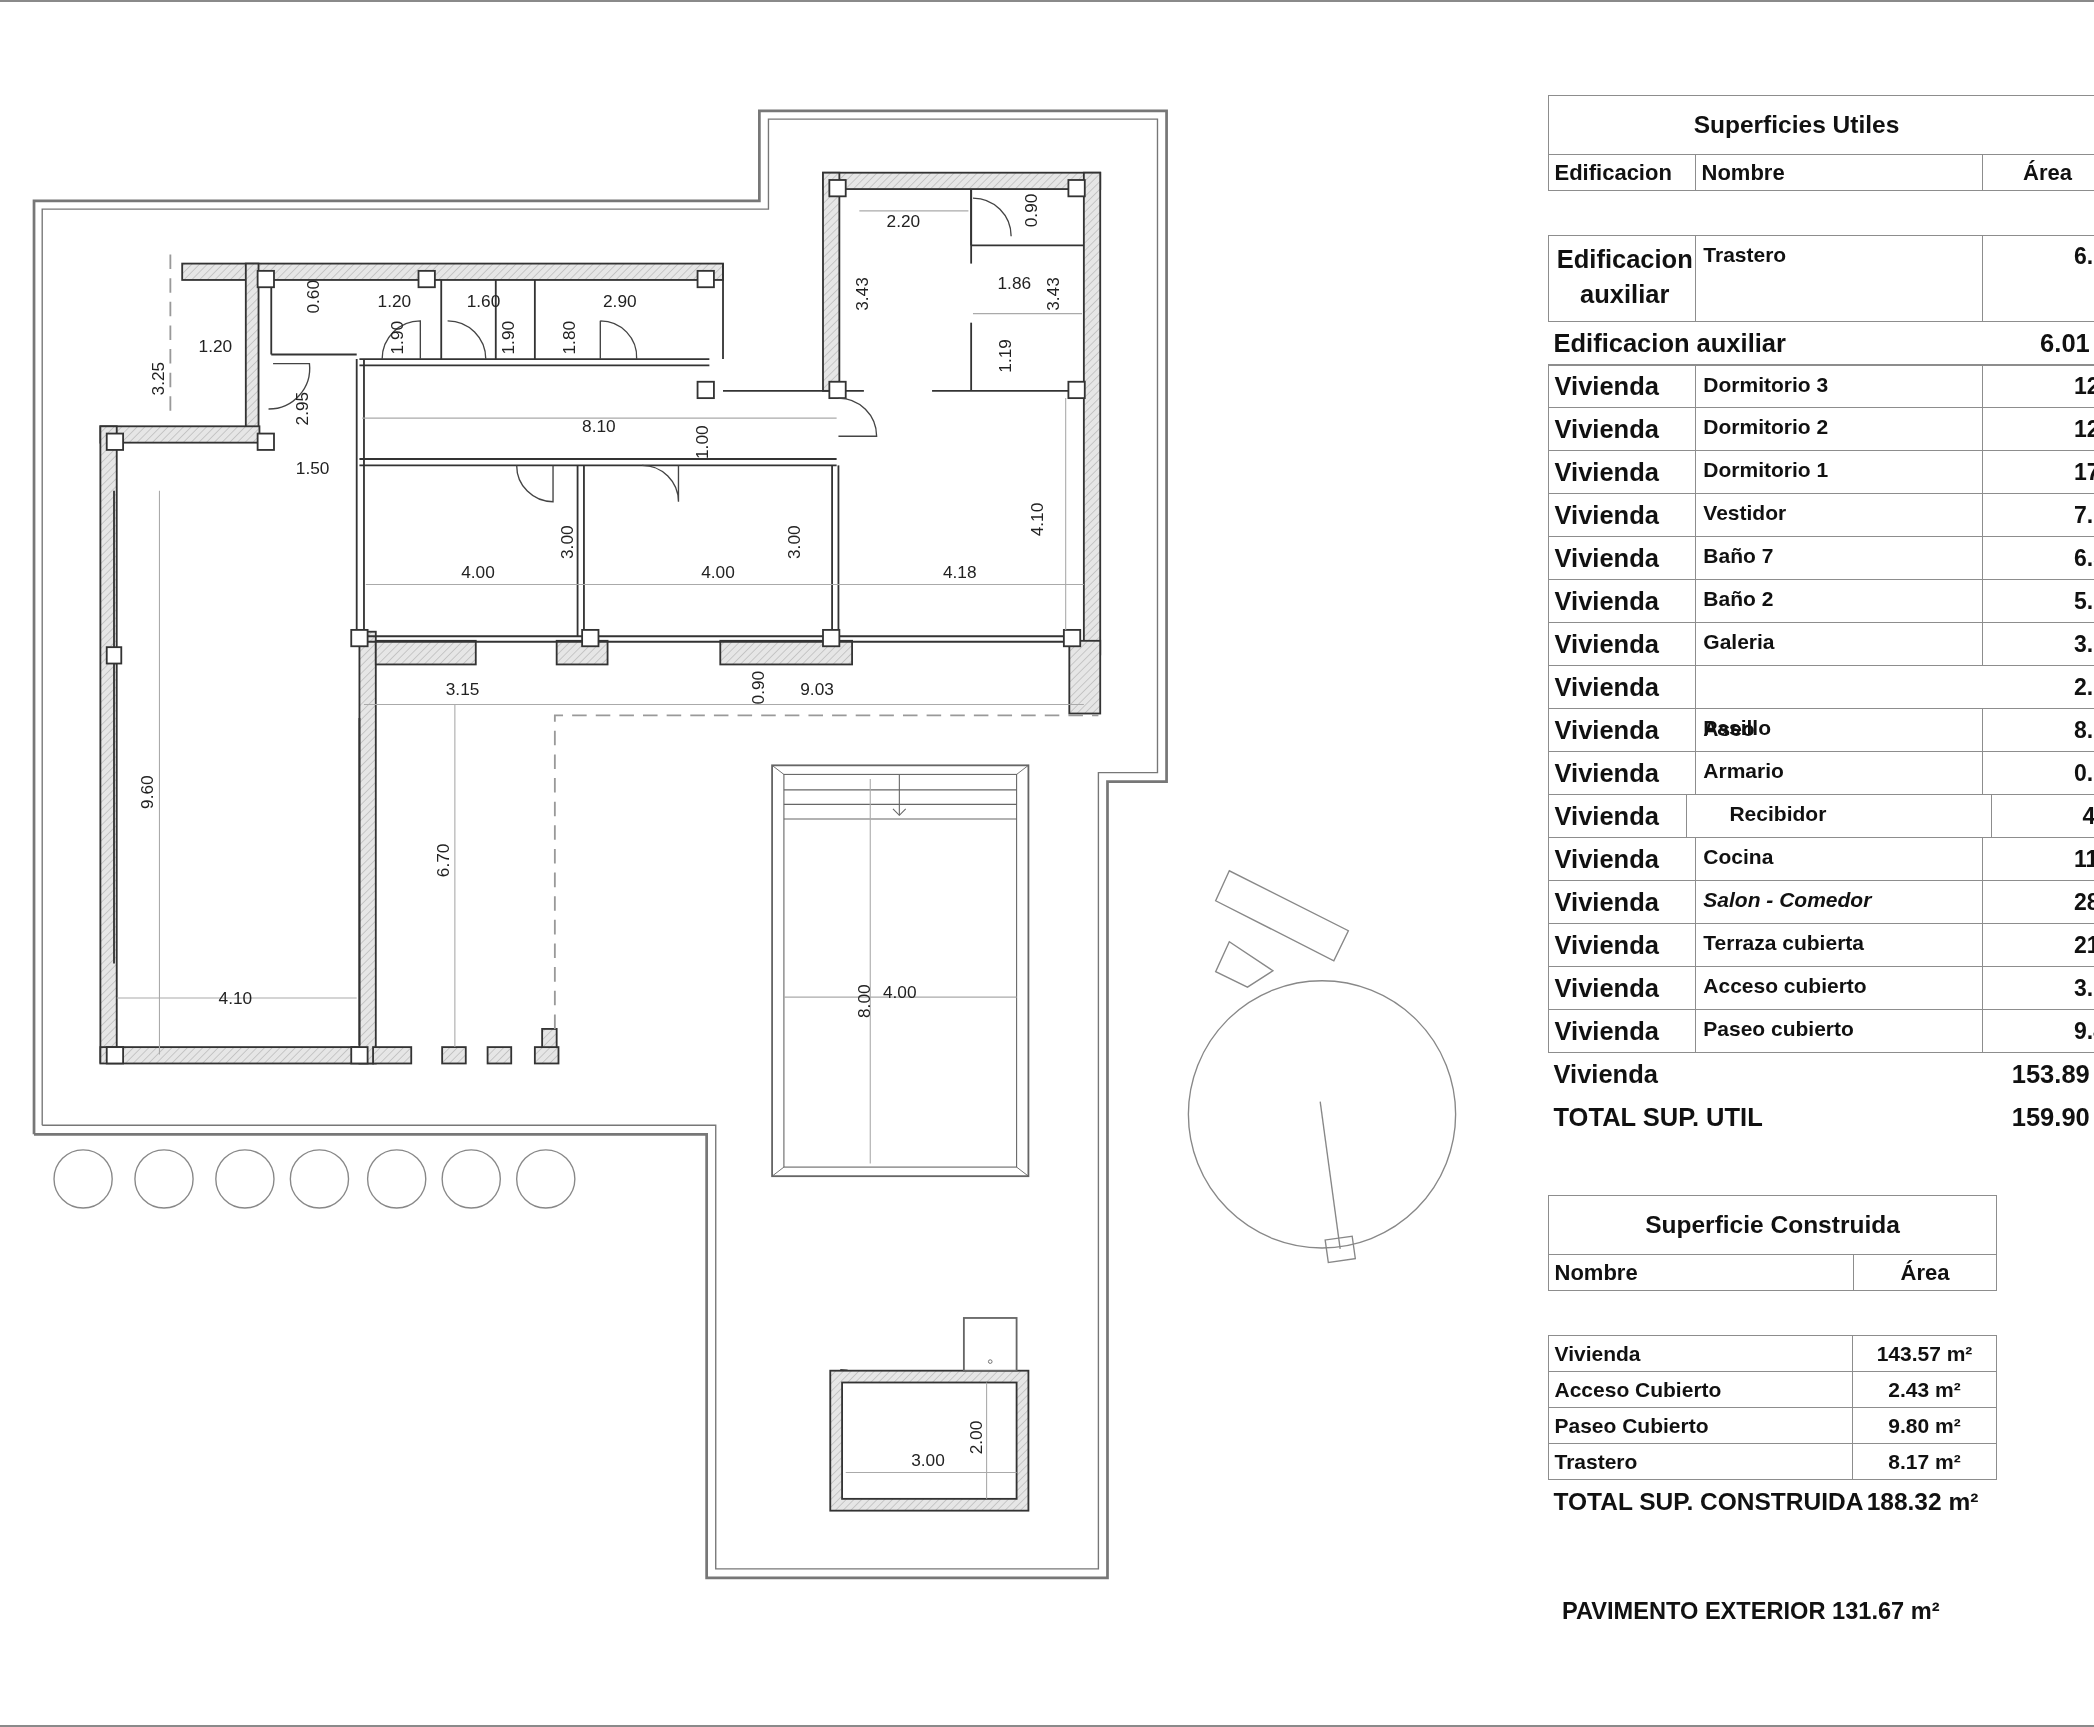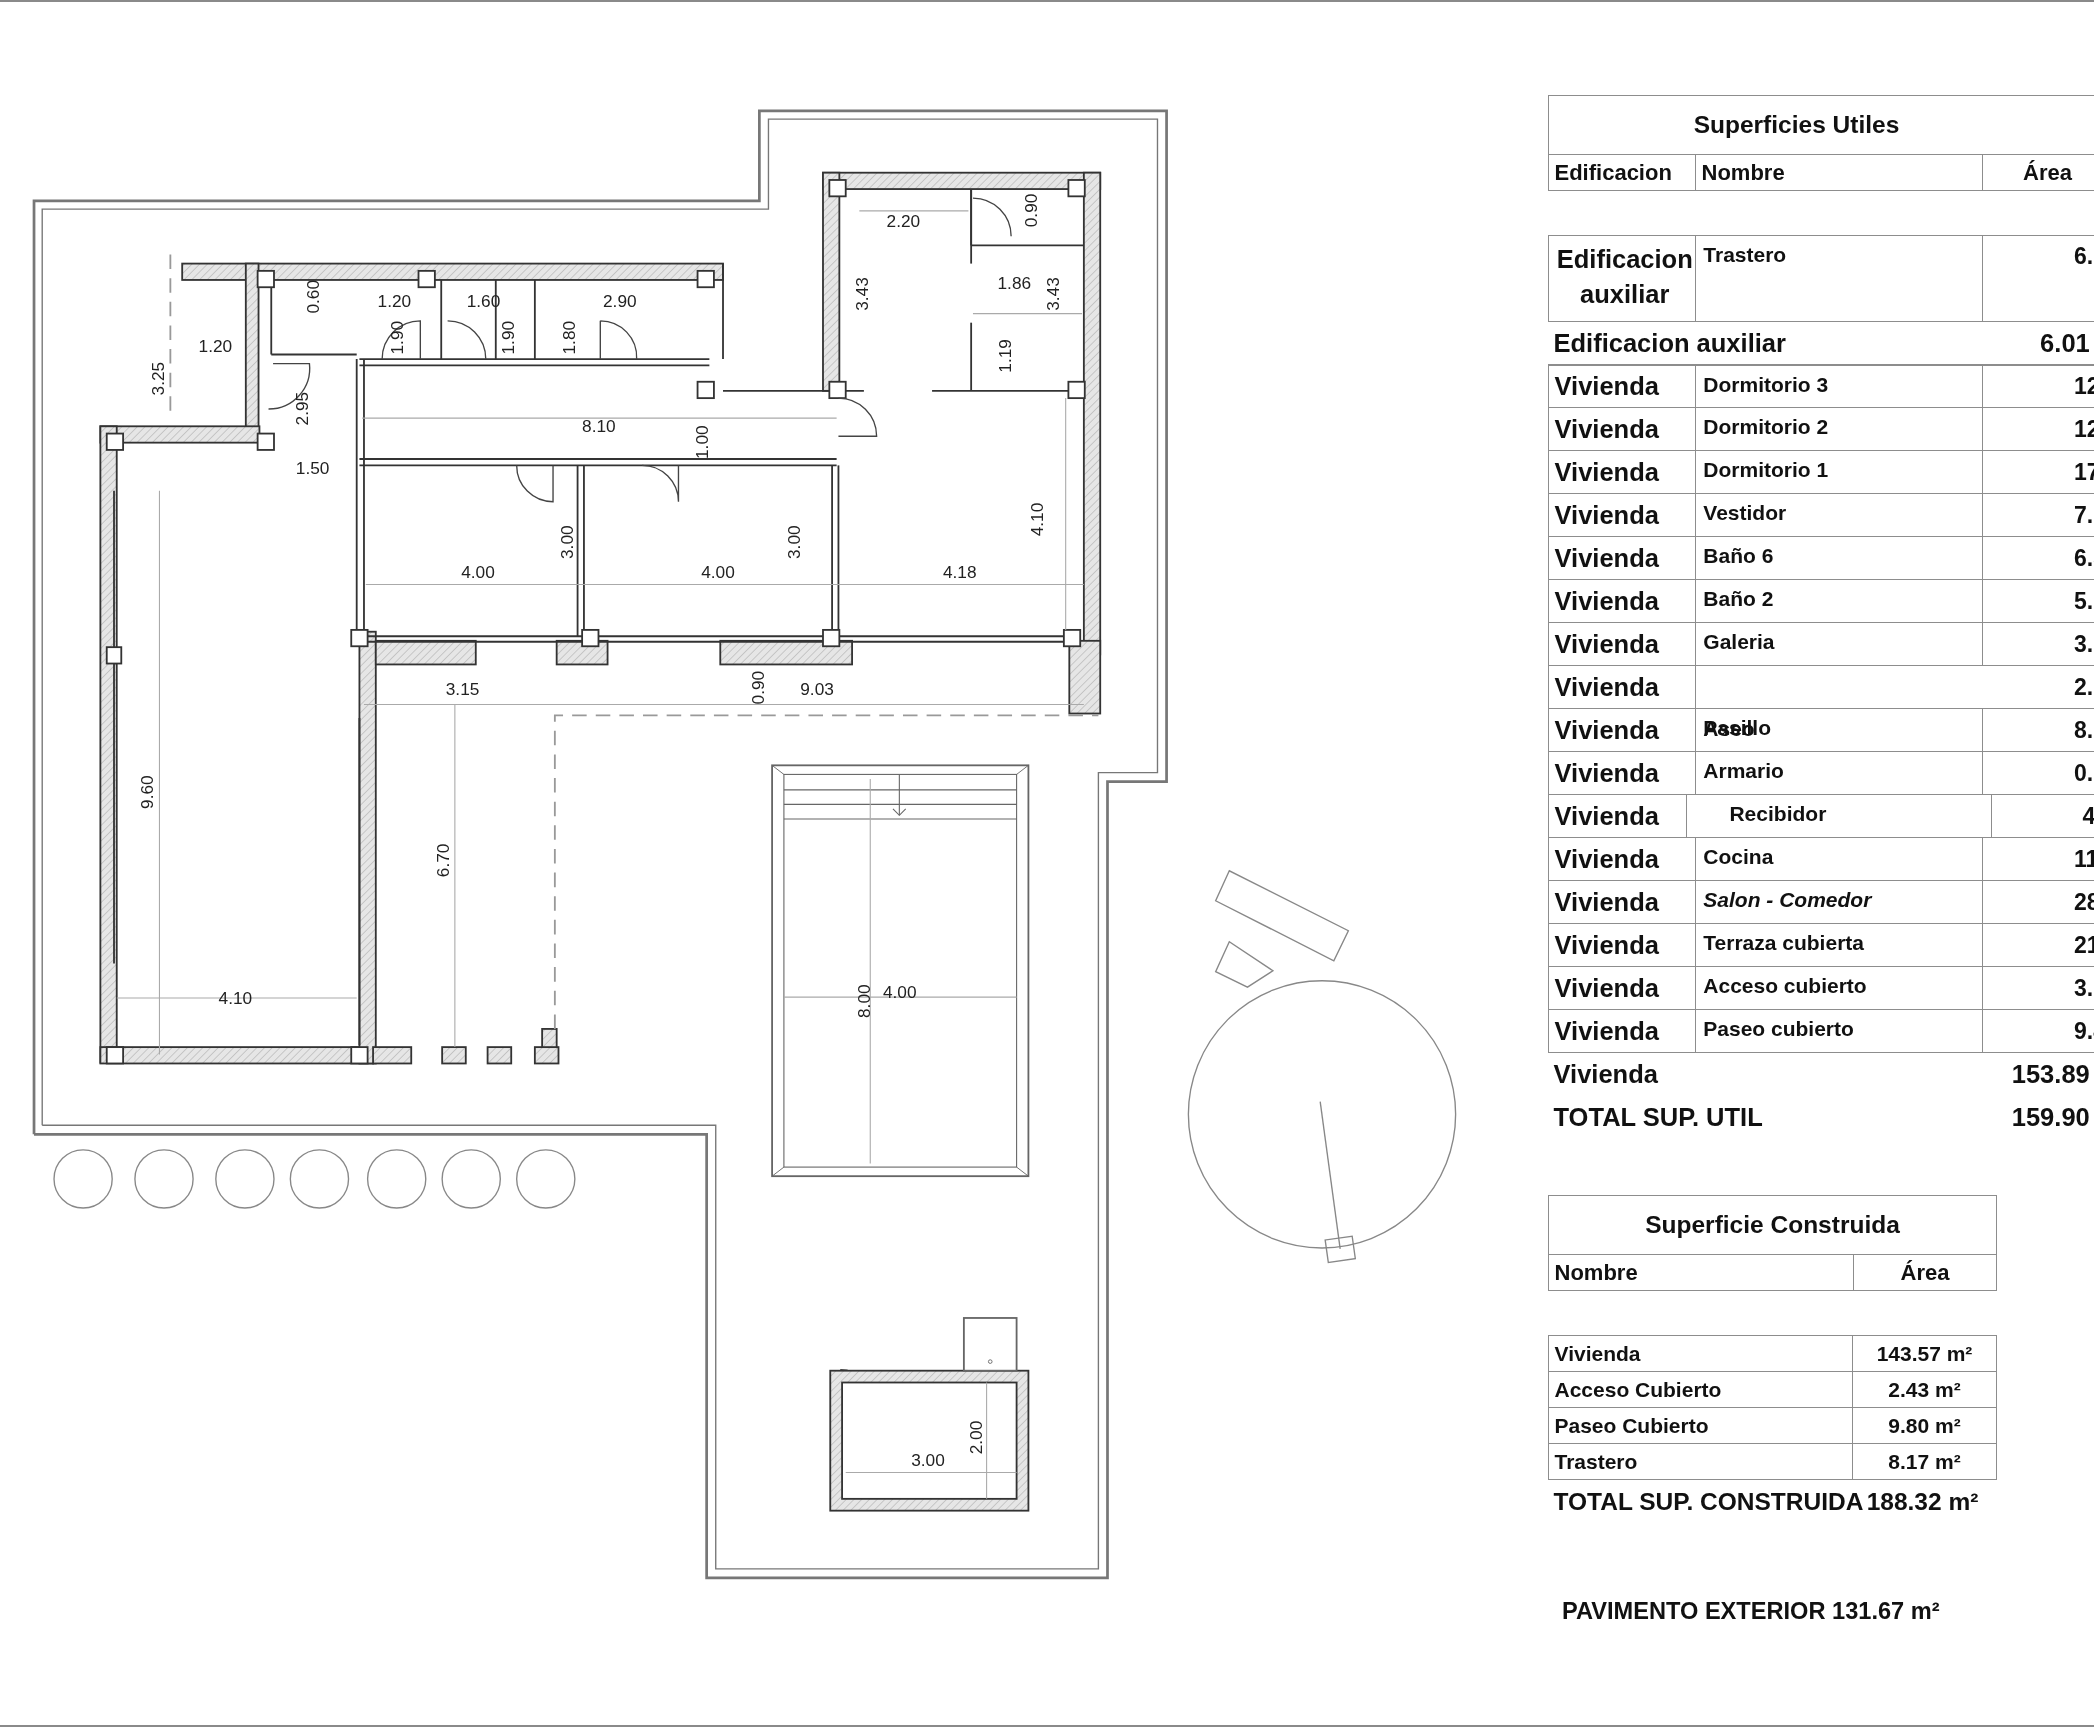--- a/index.html
+++ b/index.html
@@ -303,21 +303,21 @@
       </div>
       <div class="row">
         <div class="c1" style="width:147px;border-right:1.8px solid #8d8d8d;">Vivienda</div>
         <div class="c2" style="width:287px;border-right:1.8px solid #8d8d8d;">Vestidor</div>
         <div class="c3" style="width:145px;">
           <span style="margin-left:51px">7.55 m²</span>
         </div>
       </div>
       <div class="row">
         <div class="c1" style="width:147px;border-right:1.8px solid #8d8d8d;">Vivienda</div>
-        <div class="c2" style="width:287px;border-right:1.8px solid #8d8d8d;">Baño 6</div>
+        <div class="c2" style="width:287px;border-right:1.8px solid #8d8d8d;">Baño 7</div>
         <div class="c3" style="width:145px;">
           <span style="margin-left:51px">6.38 m²</span>
         </div>
       </div>
       <div class="row">
         <div class="c1" style="width:147px;border-right:1.8px solid #8d8d8d;">Vivienda</div>
         <div class="c2" style="width:287px;border-right:1.8px solid #8d8d8d;">Baño 2</div>
         <div class="c3" style="width:145px;">
           <span style="margin-left:51px">5.51 m²</span>
         </div>

